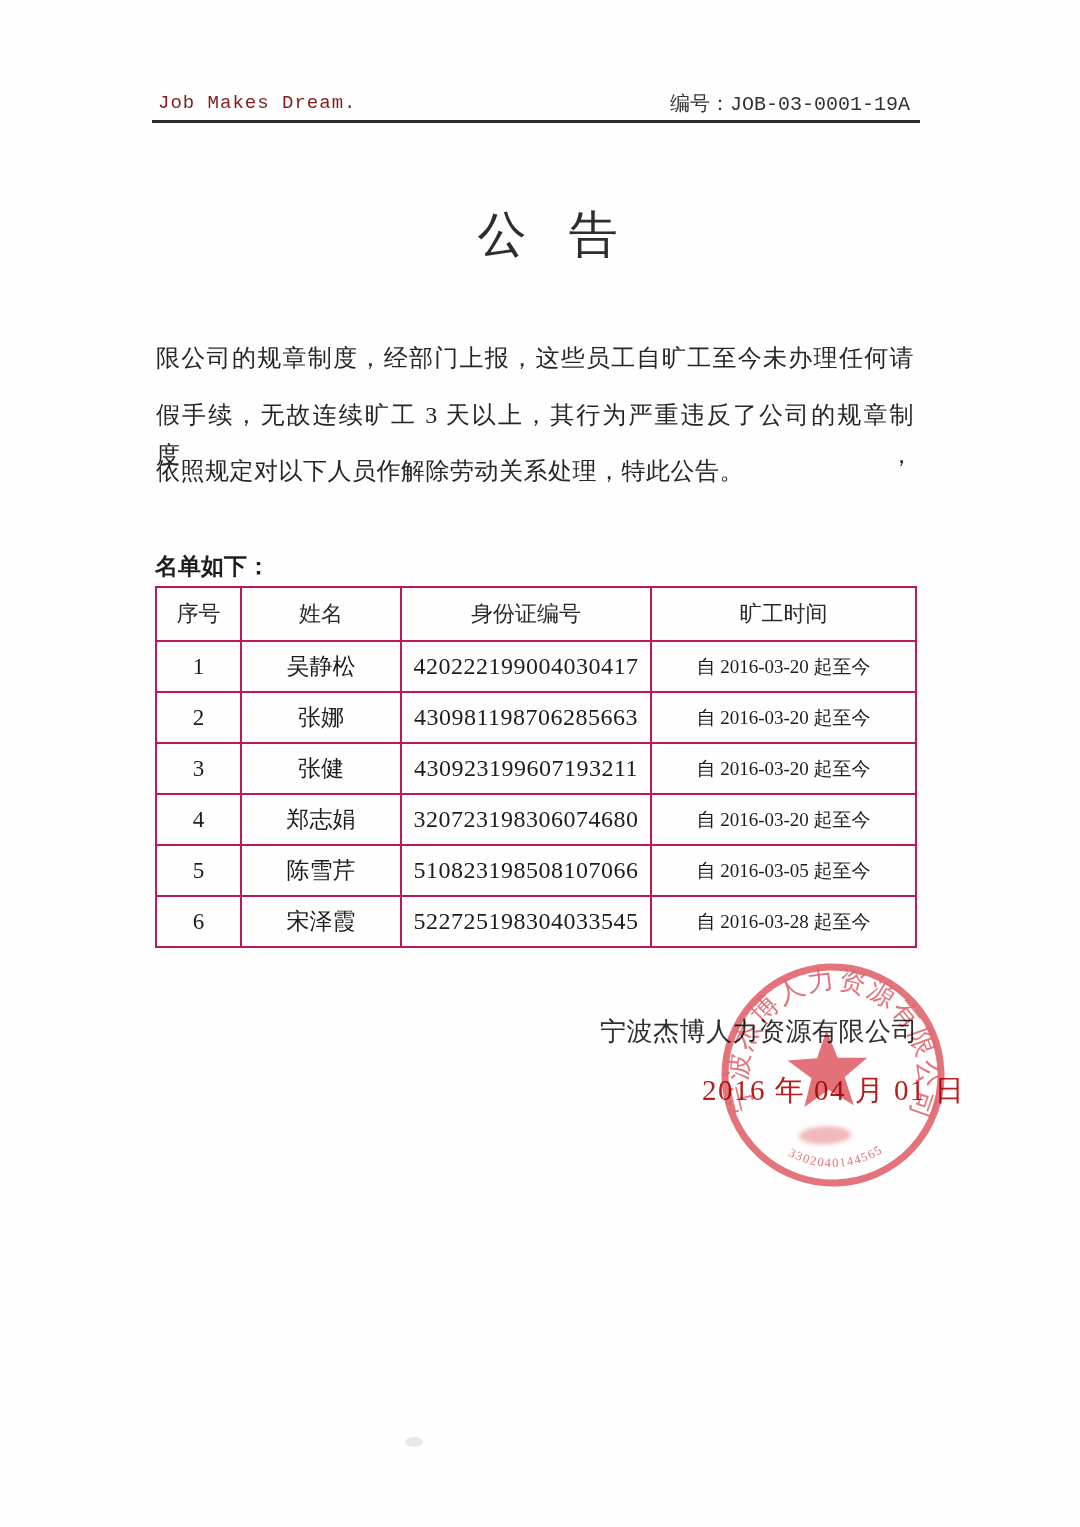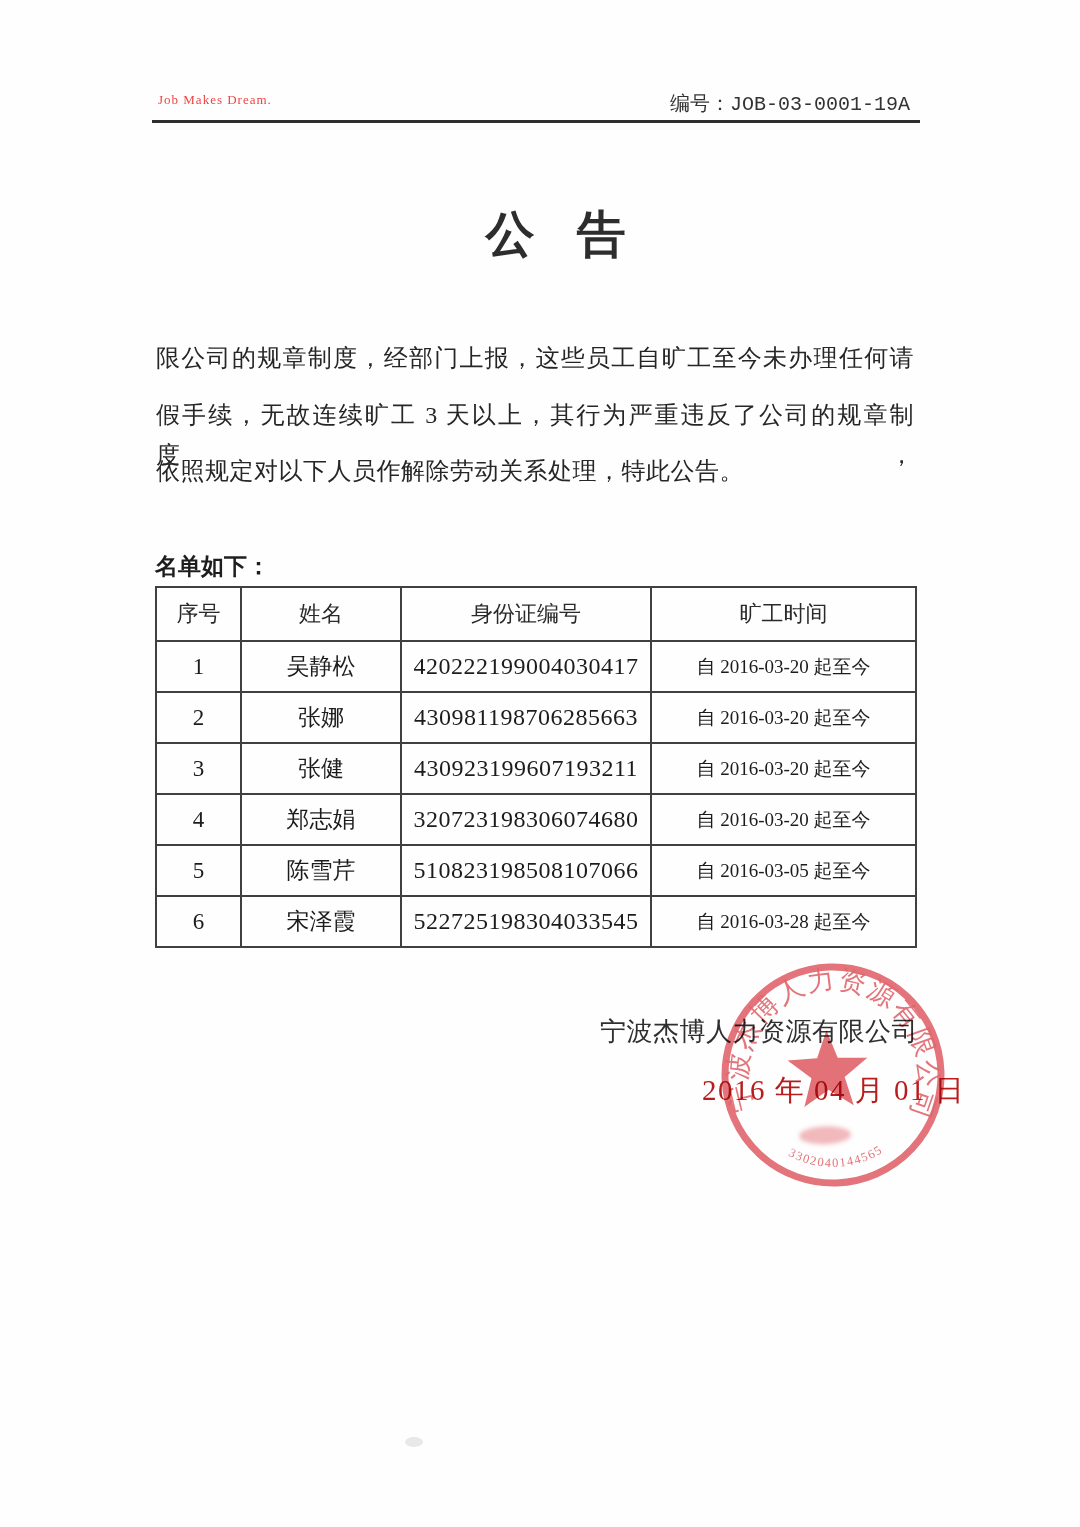--- a/index.html
+++ b/index.html
@@ -9,37 +9,37 @@
     width: 1080px;
     height: 1527px;
     background: #fefefe;
     overflow: hidden;
     font-family: "Liberation Serif", "DejaVu Serif", serif;
     color: #2b2b2b;
   }
   
   .hdr-slogan {
     position: absolute; left: 158px; top: 92px;
-    font-family: Liberation Serif, serif;
-    font-size: 13px; letter-spacing: 1px; color: #ef4444;
+    font-family: Liberation Mono, monospace;
+    font-size: 19px; letter-spacing: 1px; color: #7f1d1d;
   }
   .hdr-docno {
     position: absolute; right: 170px; top: 90px;
     font-size: 20px; color: #333;
     font-family: "Liberation Mono", "DejaVu Sans Mono", monospace;
   }
   .hdr-rule {
     position: absolute; left: 152px; top: 120px;
     width: 768px; height: 3px; background: #2e2e2e;
   }
   
   .doc-title {
-    position: absolute; left: 8px; top: 202px; width: 1064px;
+    position: absolute; left: 0; top: 202px; width: 1064px;
     text-align: center;
-    font-size: 49px; font-weight: 700; color: #2d2d2d;
+    font-size: 49px; font-weight: 400; color: #2d2d2d;
     word-spacing: 26px; letter-spacing: 2px; padding-left: 33px;
   }
   
   .para {
     position: absolute; left: 156px; top: 330px; width: 758px;
     font-size: 24px; color: #262626; letter-spacing: 0.5px;
   }
   .para-line { height: 56.5px; line-height: 40px; padding-top: 8px; }
   .para-line.flush { text-align: justify; text-align-last: justify; }
   .para-line.indent { text-indent: 52px; }
@@ -48,21 +48,21 @@
     position: absolute; left: 155px; top: 551px;
     font-family: "Liberation Sans", "DejaVu Sans", sans-serif;
     font-weight: 700; font-size: 23px; color: #1d1d1d;
   }
   
   .roster {
     position: absolute; left: 155px; top: 586px;
     width: 760px; border-collapse: collapse; table-layout: fixed;
   }
   .roster td, .roster th {
-    border: 2px solid #404040;
+    border: 2px solid #be185d;
     text-align: center; vertical-align: middle;
     height: 51px; font-weight: normal;
     color: #1c1c1c; overflow: hidden;
   }
   .roster th { font-size: 22px; height: 54px; color: #2a2a2a; }
   .cell-num  { font-size: 23px; }
   .cell-name {
     font-family: "Liberation Sans", "DejaVu Sans", sans-serif;
     font-weight: 700; font-size: 23px;
   }

